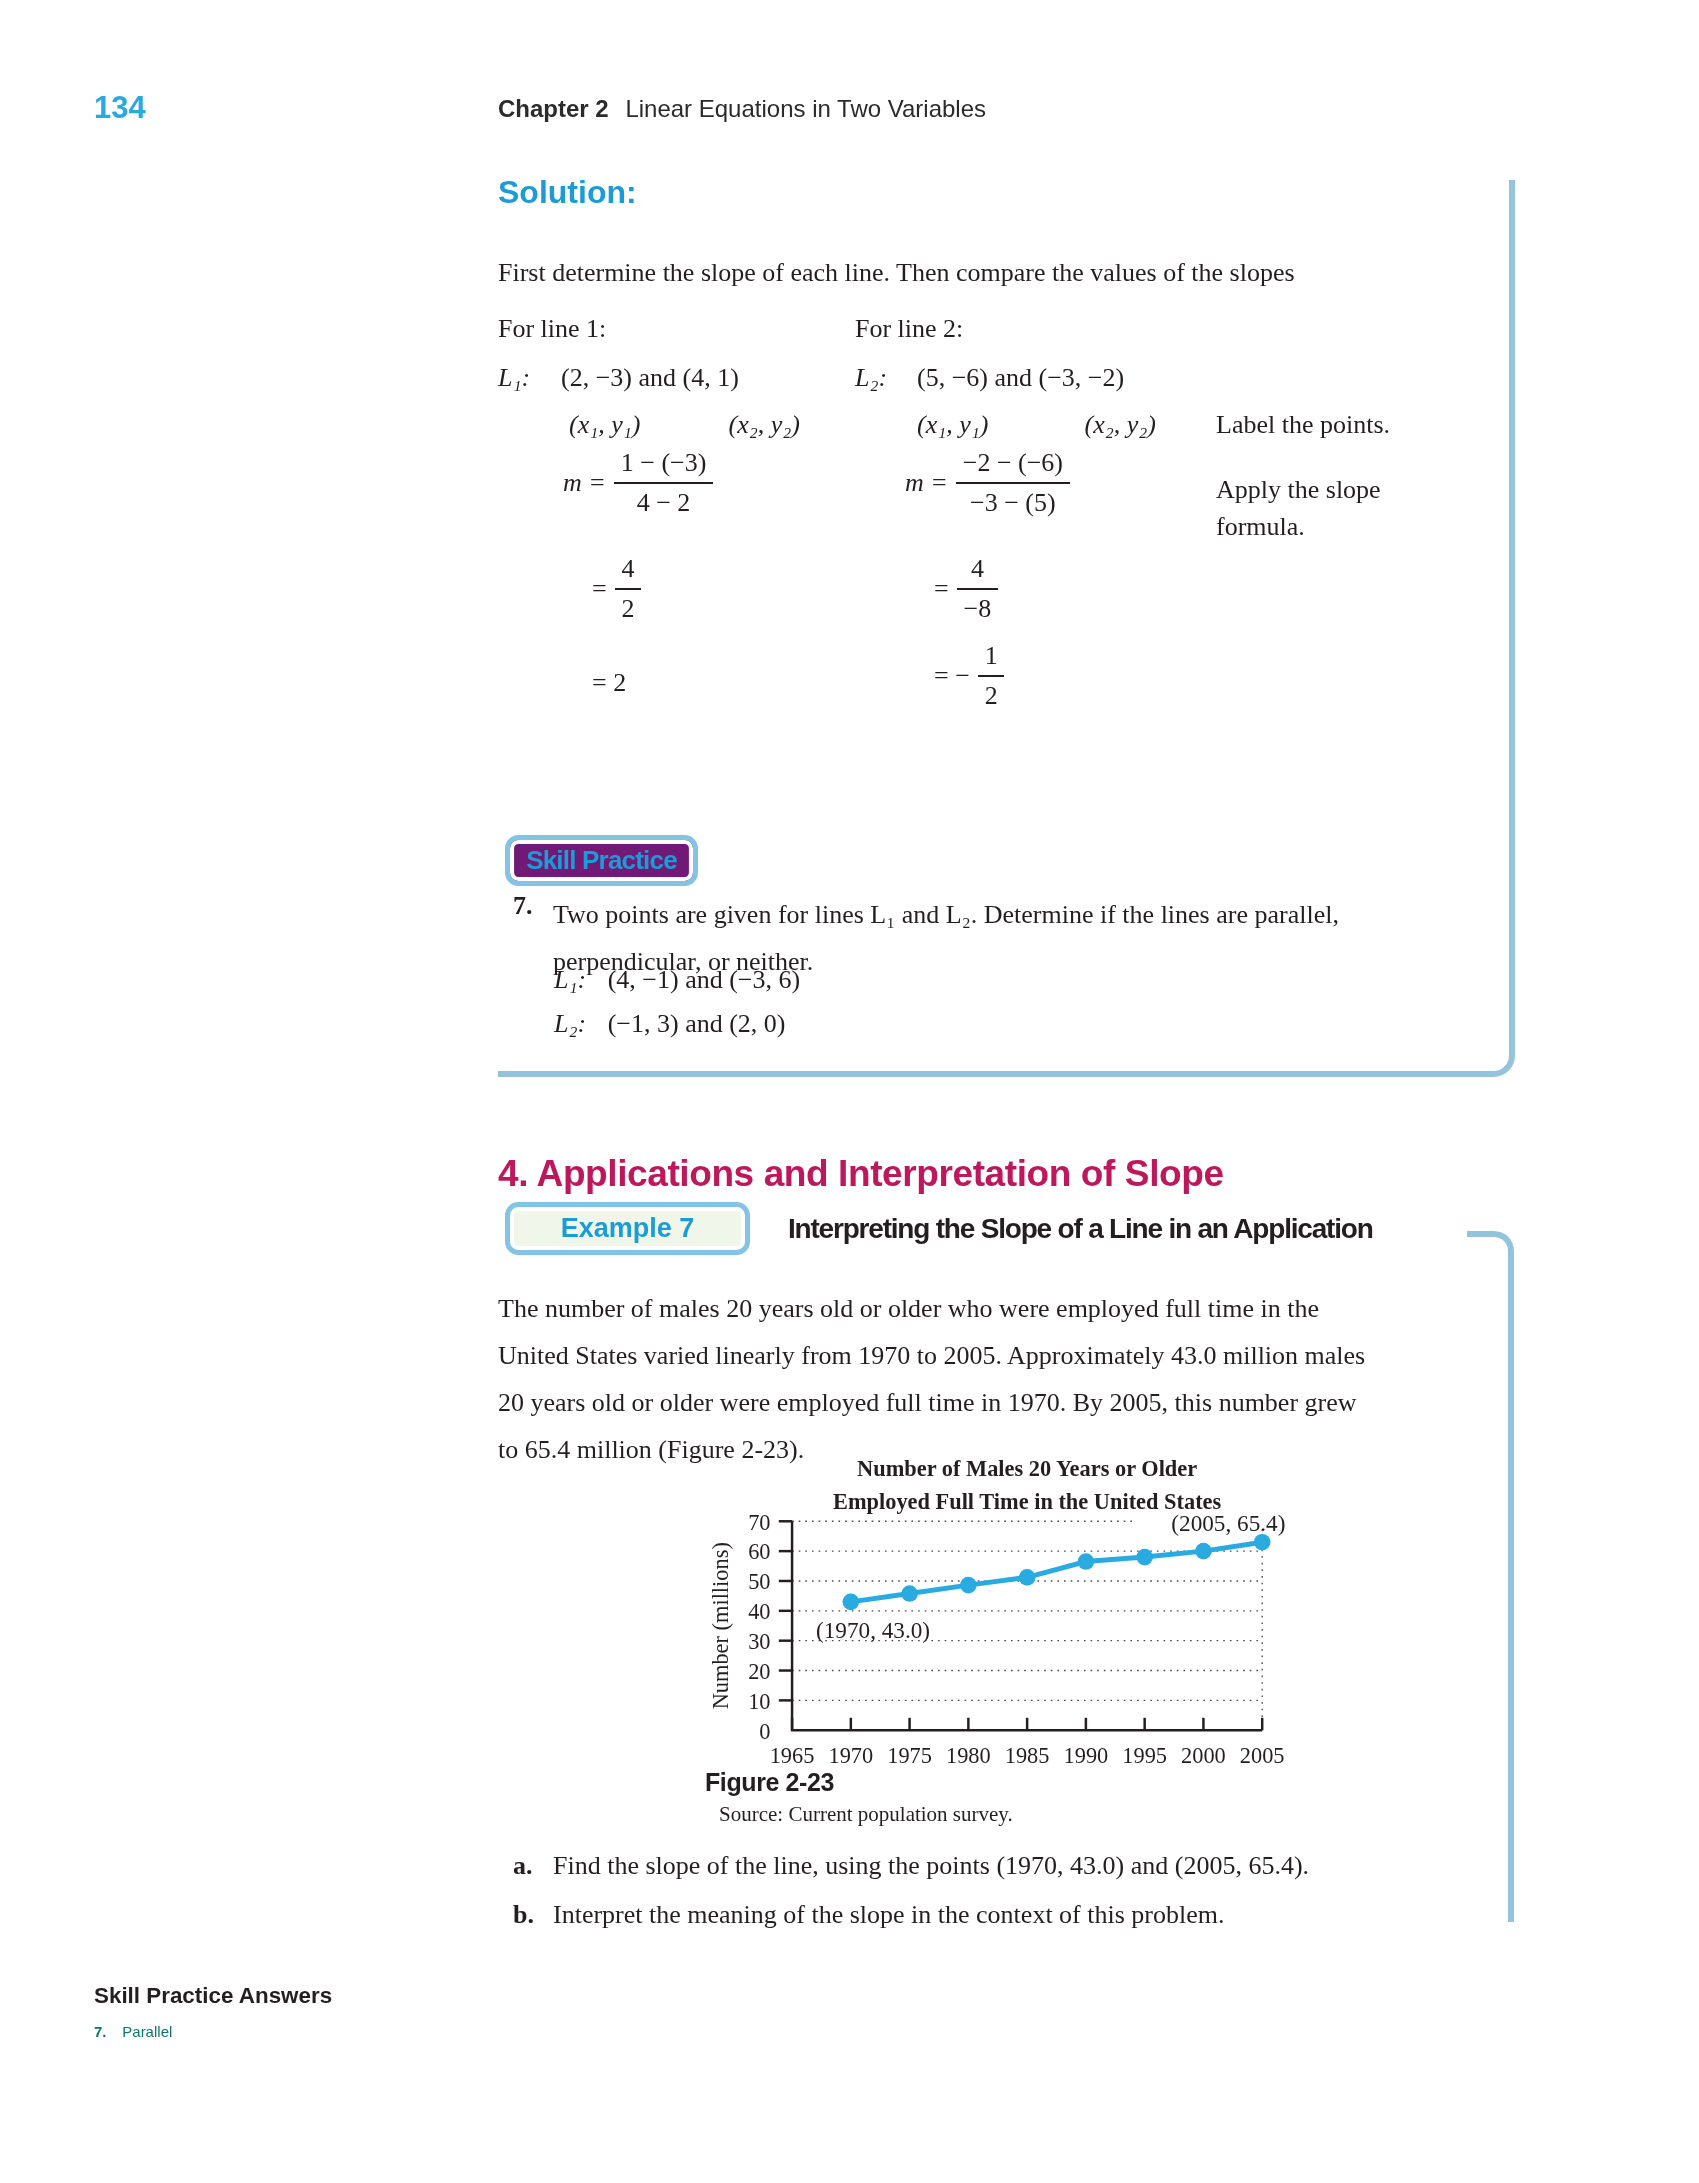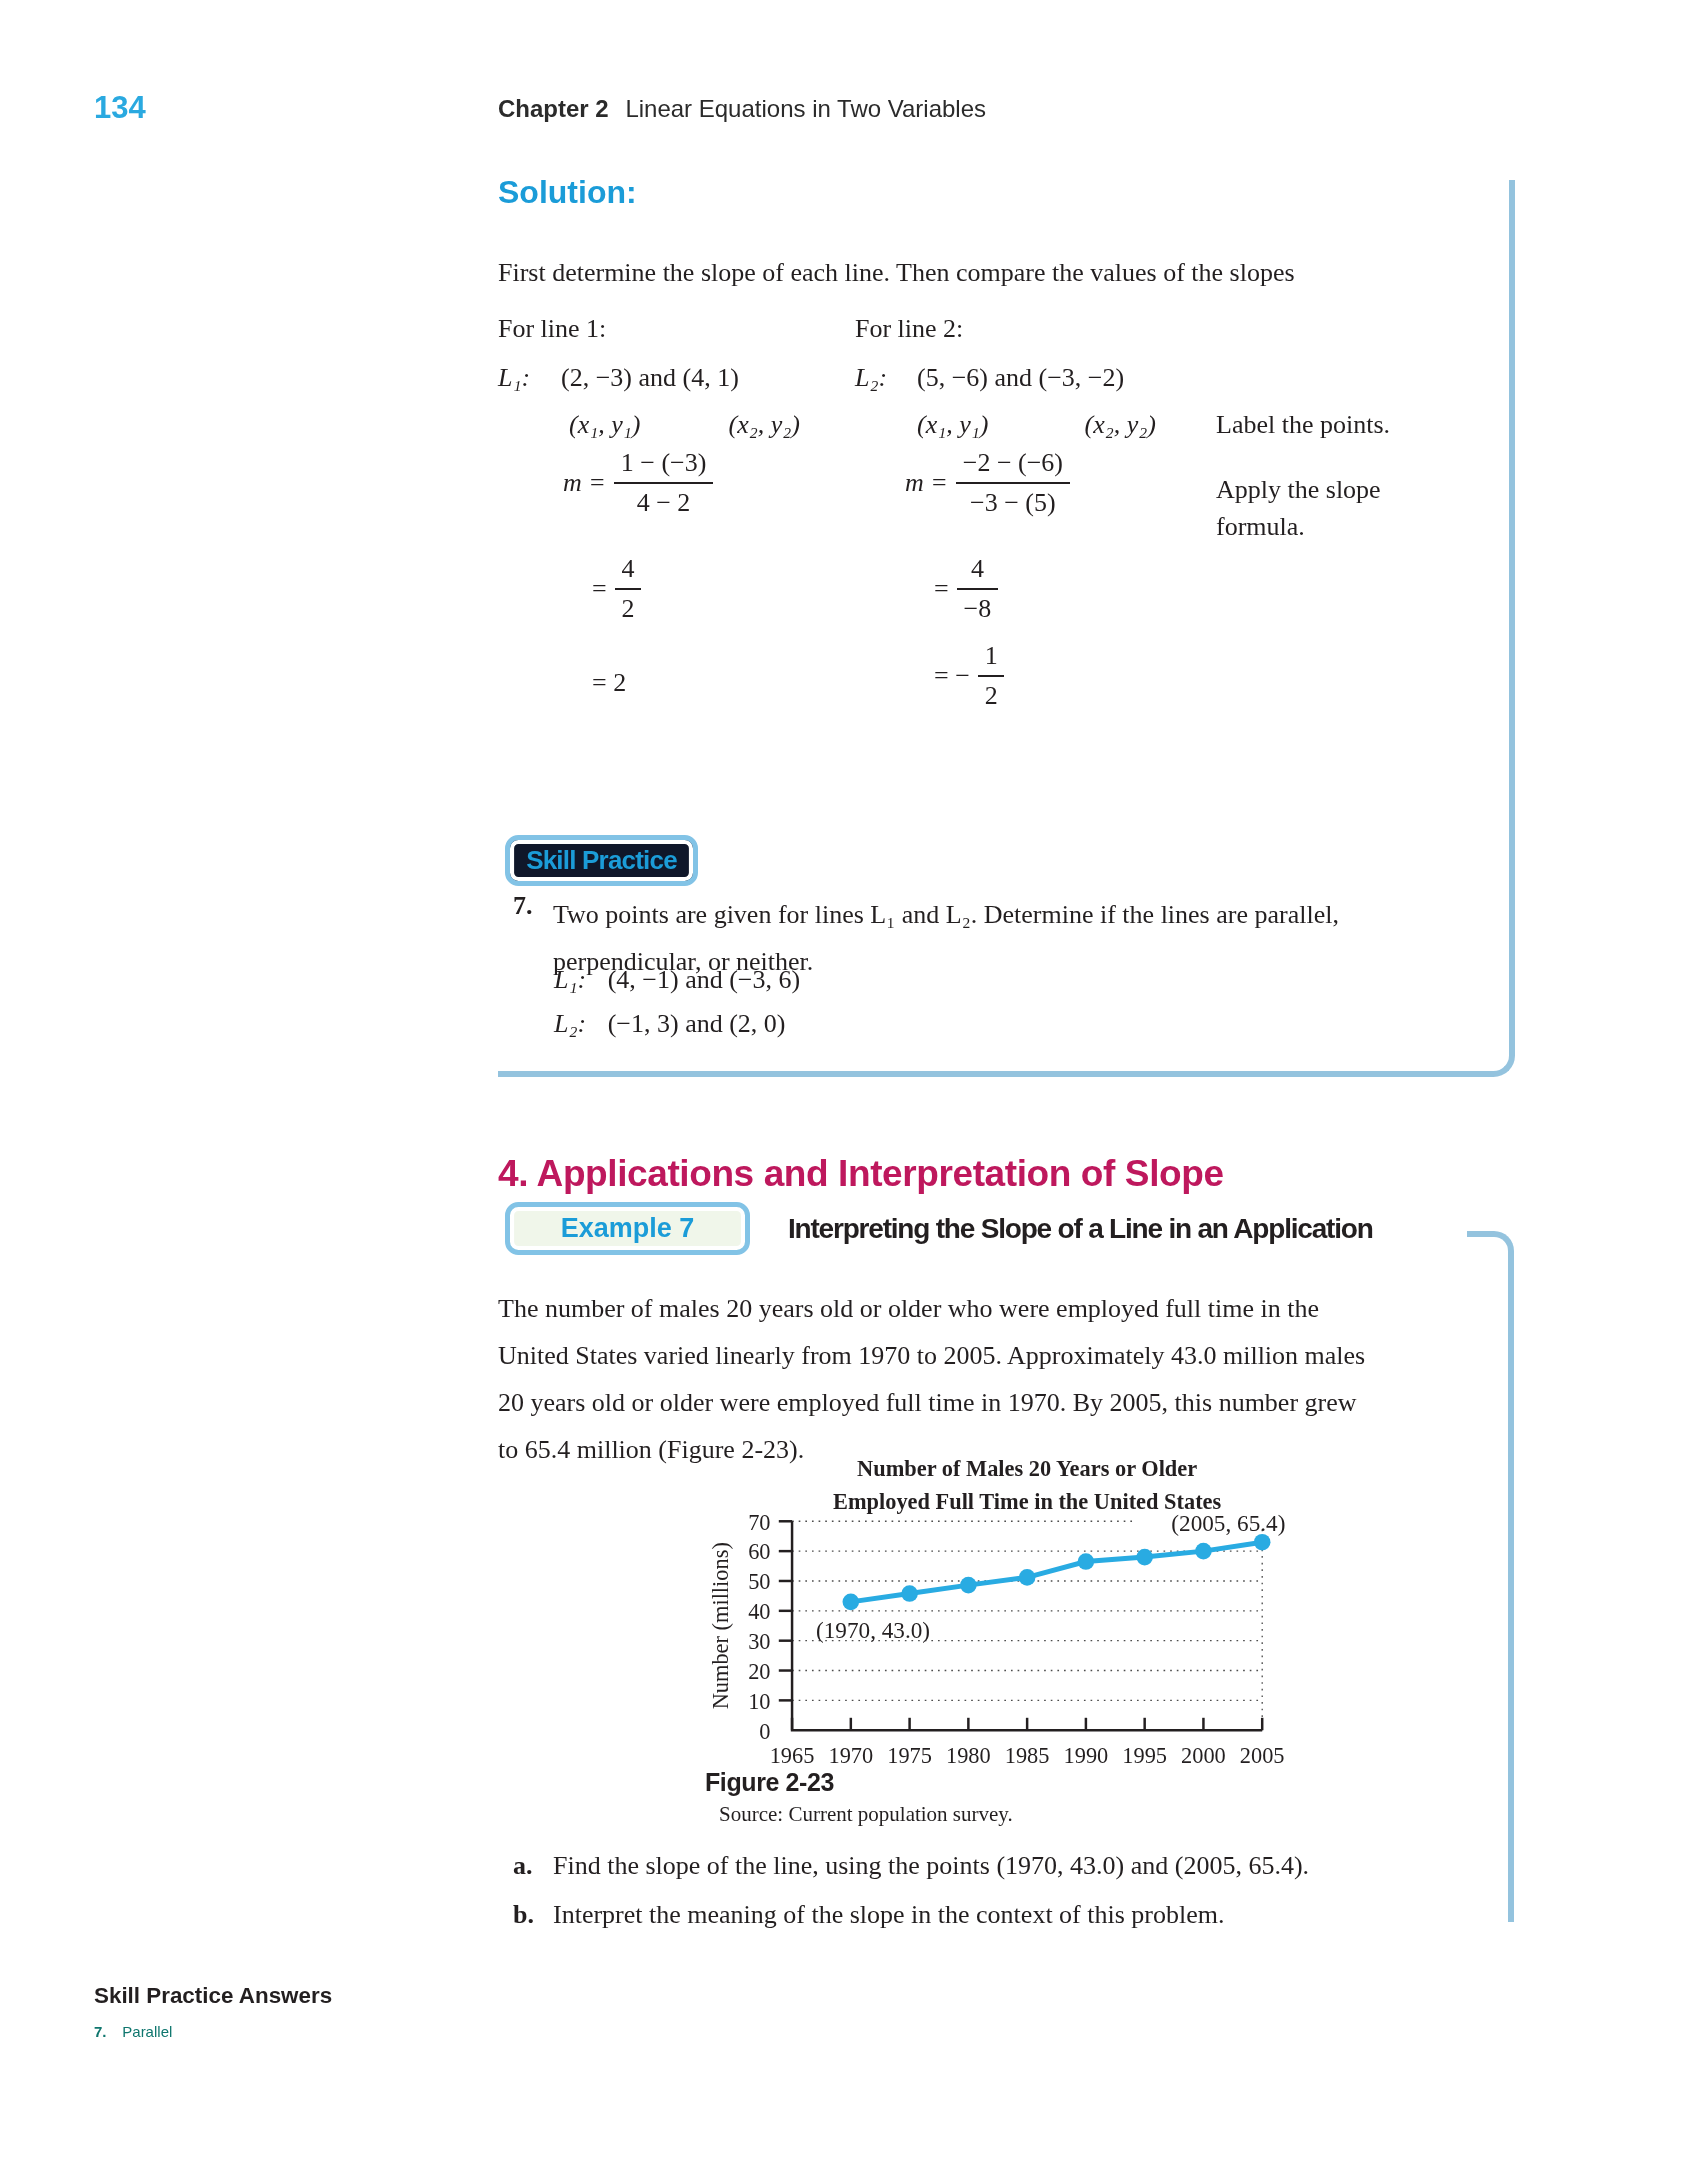--- a/index.html
+++ b/index.html
@@ -25,21 +25,21 @@
   .frac .num{padding:0 6.6px 4.1px;}
   .frac .den{border-top:2.5px solid #231f20;padding:4.1px 6.6px 0;}
 
   .note{font-size:26px;line-height:37px;}
 
   .badge{
     box-sizing:border-box;border:5px solid #82c3e6;border-radius:13.3px;
     box-shadow:inset 0 0 0 4.1px #ffffff;
     display:flex;align-items:center;justify-content:center;
   }
-  .sp-badge{background:#0f172a;align-items:center;}
+  .sp-badge{background:#701a75;align-items:center;}
   .sp-badge .badge-label{font-size:26px;font-weight:bold;color:#1b9cd8;letter-spacing:-0.8px;}
   .ex-badge{background:#f0f6ea;}
   .ex-badge .badge-label{font-size:27px;font-weight:bold;color:#1b9cd8;}
 
   .section-heading{font-size:37px;font-weight:bold;color:#be185d;letter-spacing:-0.4px;}
   .example-title{font-size:28px;font-weight:bold;color:#231f20;letter-spacing:-1.2px;}
 
   
   .solution-bracket{
     border-right:6.6px solid #94c3de;border-bottom:6.6px solid #94c3de;

